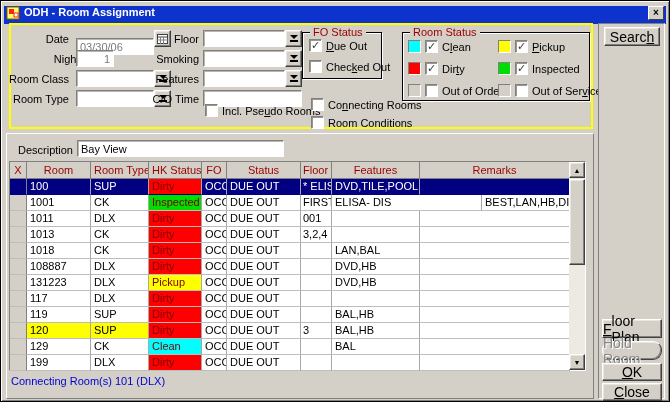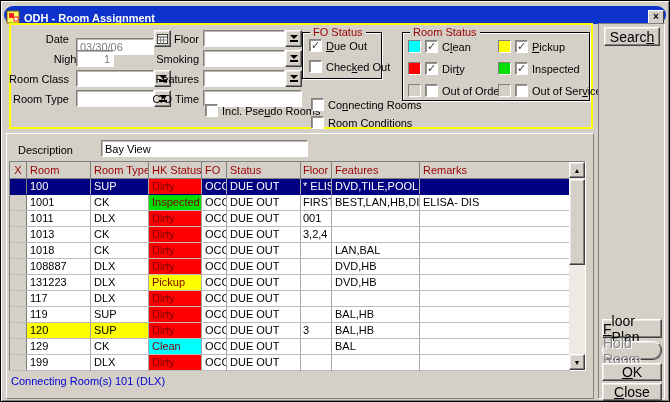--- a/index.html
+++ b/index.html
@@ -9,21 +9,21 @@
   .window {
     position: relative; width: 670px; height: 402px;
     background: #d4d0c8; border: 1px solid #000;
     box-shadow: inset 1px 1px 0 #fff, inset -1px -1px 0 #808080;
     overflow: hidden; font-size: 11px; color: #000;
   }
 
   
   .titlebar {
     position: absolute; left: 3px; top: 5px; right: 3px; height: 18px;
-    background: #0d33cc; display: flex; align-items: flex-end; padding: 0 2px; border-radius: 9px;
+    background: #0d33cc; display: flex; align-items: flex-start; padding: 0 2px;
   }
   .titlebar .title { color: #fff; font-weight: bold; font-size: 11px; margin-left: 4px; flex: 1; }
   .tb-close {
     width: 16px; height: 14px; background: #d4d0c8; display: flex; align-items: center; justify-content: center;
     border: 1px solid; border-color: #fff #404040 #404040 #fff; font-weight: bold; font-size: 10px; line-height: 10px;
   }
 
   
   .top-panel { position: absolute; left: 8px; top: 22px; width: 584px; height: 106px; border: 2px solid #ffff00; }
 
@@ -65,21 +65,21 @@
 
   
   .main-panel { position: absolute; left: 5px; top: 132px; width: 588px; height: 266px; background: #d4d0c8;
     border: 1px solid; border-color: #fff #808080 #808080 #fff; }
 
   
   .grid { position: absolute; left: 8px; top: 160px; width: 577px; height: 210px;
     border: 1px solid; border-color: #808080 #fff #fff #808080; background: #fff; }
   .ghead { display: flex; height: 17px; background: #d4d0c8; }
   .hcell { color: #990000; padding: 2px 3px; border-right: 1px solid #808080; border-bottom: 1px solid #808080;
-    overflow: hidden; white-space: nowrap; }
+    overflow: hidden; white-space: nowrap; text-align: center; }
   .grow { display: flex; height: 16px; background: #fff; }
   .gcell { padding: 1px 3px; border-right: 1px solid #a8a8a8; border-bottom: 1px solid #bdbdbd;
     overflow: hidden; white-space: nowrap; }
   .c-x { width: 17px; text-align: center; }
   .c-room { width: 64px; } .c-type { width: 58px; } .c-hk { width: 53px; }
   .c-fo { width: 25px; } .c-status { width: 74px; } .c-floor { width: 31px; padding-left:2px; }
   .c-feat { width: 88px; } .c-rem { width: 150px; }
   .selcell { background: #d4d0c8; border-right: 1px solid #808080; }
   .sel .gcell { background: #000080; color: #fff; border-bottom-color: #000080; }
   .sel .selcell { background: #000080; }
@@ -235,21 +235,21 @@
     <span>Co<u>n</u>necting Rooms</span>
   </div>
   <div class="cbrow" style="left:310px;top:115px;">
     <span class="cb"></span>
     <span>Room Conditions</span>
   </div>
 
   <div class="main-panel"></div>
 
   <span class="lbl" style="left:8px;top:143px;width:64px;">Description</span>
-  <input class="field" style="left: 76px; top: 139px; width: 207px; margin-left: 24px;" value="Bay View">
+  <input class="field" style="left: 76px; top: 139px; width: 207px;" value="Bay View">
 
   <div class="grid">
     <div class="ghead">
         <div class="hcell c-x">X</div>
         <div class="hcell c-room">Room</div>
         <div class="hcell c-type">Room Type</div>
         <div class="hcell c-hk">HK Status</div>
         <div class="hcell c-fo">FO</div>
         <div class="hcell c-status">Status</div>
         <div class="hcell c-floor">Floor</div>
@@ -269,22 +269,22 @@
           <div class="gcell c-rem"></div>
         </div>
         <div class="grow">
           <div class="gcell c-x selcell"></div>
           <div class="gcell c-room">1001</div>
           <div class="gcell c-type">CK</div>
           <div class="gcell c-hk" style="background: rgb(0, 221, 0); color: rgb(123, 0, 0);">Inspected</div>
           <div class="gcell c-fo">OCC</div>
           <div class="gcell c-status">DUE OUT</div>
           <div class="gcell c-floor">FIRST F</div>
+          <div class="gcell c-rem">ELISA- DIS</div>
           <div class="gcell c-feat">BEST,LAN,HB,DI</div>
-          <div class="gcell c-rem">ELISA- DIS</div>
         </div>
         <div class="grow">
           <div class="gcell c-x selcell"></div>
           <div class="gcell c-room">1011</div>
           <div class="gcell c-type">DLX</div>
           <div class="gcell c-hk" style="background: rgb(255, 0, 0); color: rgb(123, 0, 0);">Dirty</div>
           <div class="gcell c-fo">OCC</div>
           <div class="gcell c-status">DUE OUT</div>
           <div class="gcell c-floor">001</div>
           <div class="gcell c-feat"></div>

